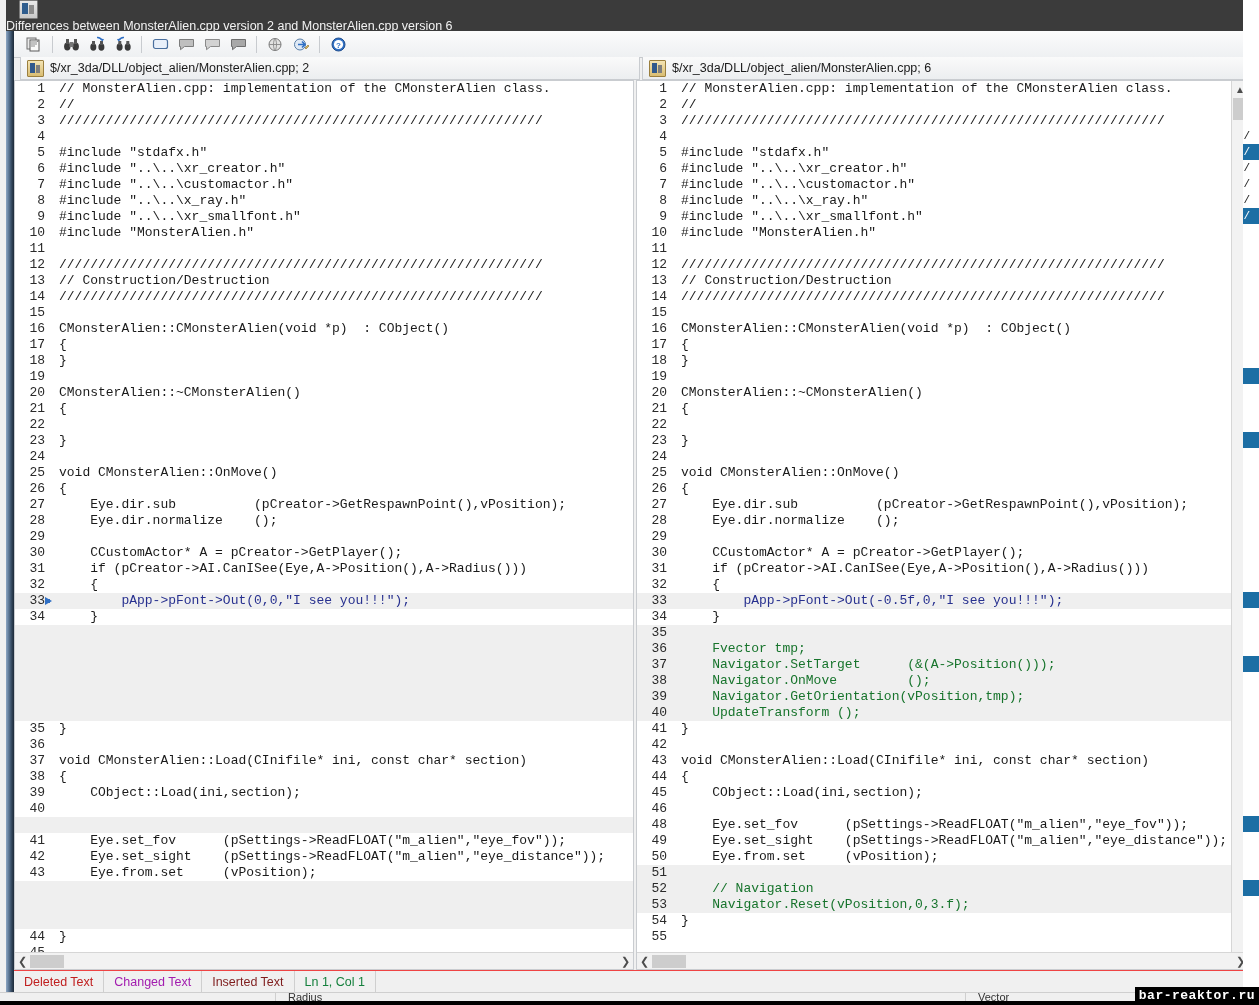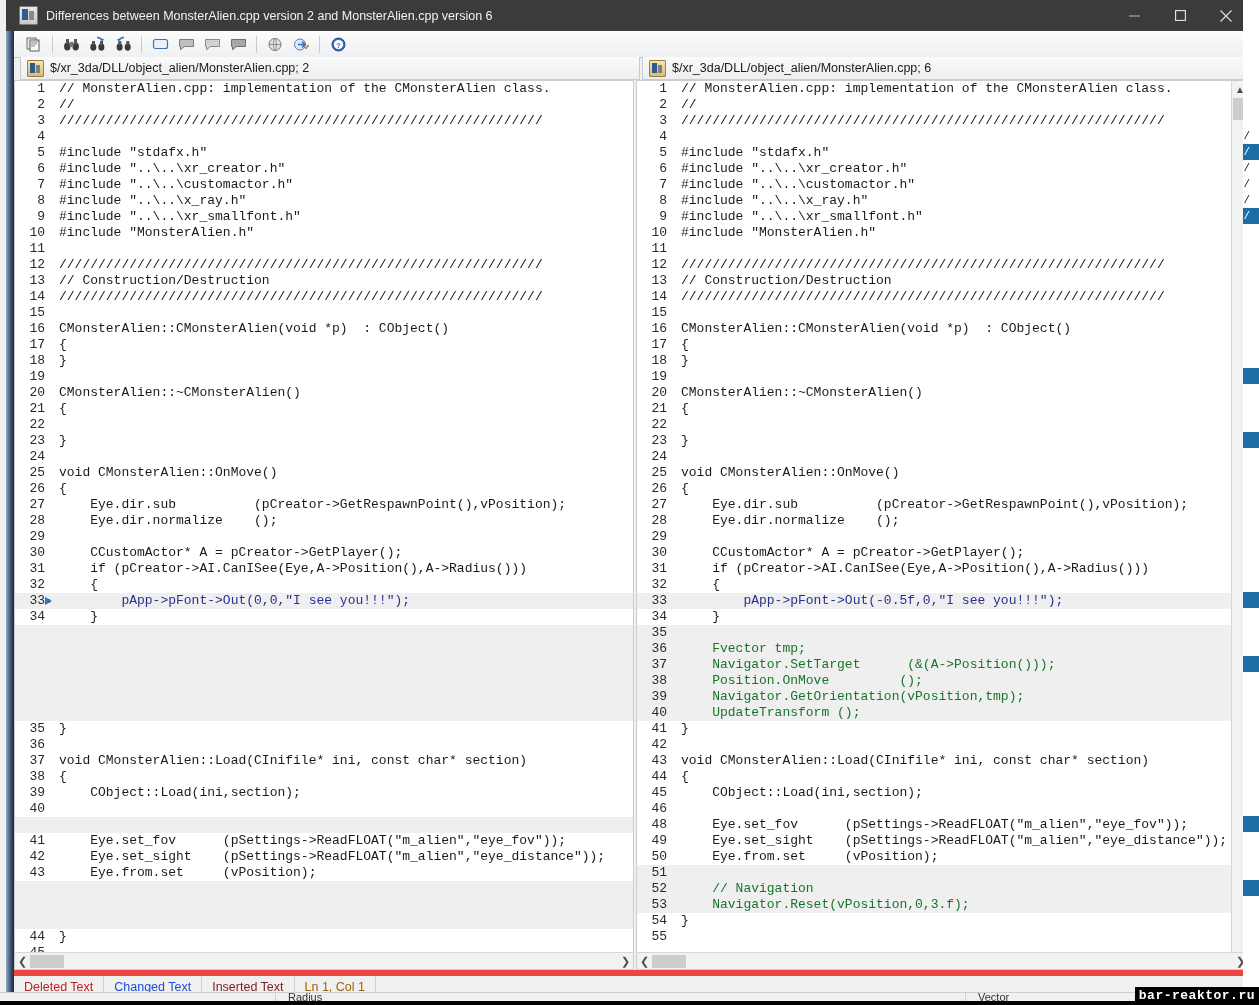--- a/index.html
+++ b/index.html
@@ -34,21 +34,21 @@
   }
   #win-frame-left{
     position:absolute;left:0;top:0;width:8px;height:1005px;
     background:linear-gradient(to right,#8fa8c4 0%,#5c7795 35%,#2f4257 75%,#1d2a38 100%);
   }
 
   
   #titlebar{
     position:absolute;left:0;top:0;width:1243px;height:31px;
     background:#3b3b3b;
-    display:flex;align-items:center;
+    display:flex;flex-direction:column;
   }
   #title-icon{
     width:17px;height:17px;margin-left:13px;margin-right:8px;
     background:linear-gradient(#e8e8e8,#c9c9c9);
     border:1px solid #7b7b7b;border-radius:1px;position:relative;flex:none;
   }
   #title-icon:before{
     content:"";position:absolute;left:2px;top:2px;width:6px;height:11px;
     background:#2f5d8e;
   }
@@ -176,31 +176,31 @@
   }
   #vs-arrow-up{position:absolute;top:0;left:0;}
   #vs-arrow-dn{position:absolute;bottom:0;left:0;}
   #vs-thumb{
     position:absolute;left:1px;top:17px;width:14px;height:22px;background:#cdcdcd;
   }
 
   
   #statusbar{
     position:absolute;left:8px;top:970px;width:1235px;height:22px;
-    background:#f0f0f0;border-top:6px solid #ef4444;
-    display:flex;align-items:flex-start;box-sizing:border-box;
+    background:#f0f0f0;border-top:1px solid #ef4444;
+    display:flex;align-items:center;box-sizing:border-box;
   }
   .sb-cell{
     height:22px;display:flex;align-items:center;padding:0 10px;
     border-right:1px solid #cfcfcf;font-size:12.5px;white-space:nowrap;
   }
   #sb-deleted{color:#c02020;}
-  #sb-changed{color:#1d4ed8;text-decoration:underline;}
+  #sb-changed{color:#a21caf;}
   #sb-inserted{color:#7f1d1d;}
-  #sb-lncol{color:#a16207;}
+  #sb-lncol{color:#15803d;}
   #sb-rest{flex:1;}
 
   
   #bottom-strip{
     position:absolute;left:0;top:992px;width:1259px;height:13px;
     background:#f0f0f0;border-top:1px solid #cfcfcf;
     display:flex;align-items:center;box-sizing:border-box;
     font-size:11px;color:#333;
   }
   #bs-ready{position:absolute;left:288px;top:-2px;}
@@ -530,21 +530,21 @@
           <div class="code-line l-normal"><span class="gut">28</span><span class="mark"></span><span class="txt">    Eye.dir.normalize    ();</span></div>
           <div class="code-line l-normal"><span class="gut">29</span><span class="mark"></span><span class="txt"></span></div>
           <div class="code-line l-normal"><span class="gut">30</span><span class="mark"></span><span class="txt">    CCustomActor* A = pCreator-&gt;GetPlayer();</span></div>
           <div class="code-line l-normal"><span class="gut">31</span><span class="mark"></span><span class="txt">    if (pCreator-&gt;AI.CanISee(Eye,A-&gt;Position(),A-&gt;Radius()))</span></div>
           <div class="code-line l-normal"><span class="gut">32</span><span class="mark"></span><span class="txt">    {</span></div>
           <div class="code-line l-changed"><span class="gut">33</span><span class="mark"></span><span class="txt">        pApp-&gt;pFont-&gt;Out(-0.5f,0,"I see you!!!");</span></div>
           <div class="code-line l-normal"><span class="gut">34</span><span class="mark"></span><span class="txt">    }</span></div>
           <div class="code-line l-inserted"><span class="gut">35</span><span class="mark"></span><span class="txt"></span></div>
           <div class="code-line l-inserted"><span class="gut">36</span><span class="mark"></span><span class="txt">    Fvector tmp;</span></div>
           <div class="code-line l-inserted"><span class="gut">37</span><span class="mark"></span><span class="txt">    Navigator.SetTarget      (&amp;(A-&gt;Position()));</span></div>
-          <div class="code-line l-inserted"><span class="gut">38</span><span class="mark"></span><span class="txt">    Position.OnMove         ();</span></div>
+          <div class="code-line l-inserted"><span class="gut">38</span><span class="mark"></span><span class="txt">    Navigator.OnMove         ();</span></div>
           <div class="code-line l-inserted"><span class="gut">39</span><span class="mark"></span><span class="txt">    Navigator.GetOrientation(vPosition,tmp);</span></div>
           <div class="code-line l-inserted"><span class="gut">40</span><span class="mark"></span><span class="txt">    UpdateTransform ();</span></div>
           <div class="code-line l-normal"><span class="gut">41</span><span class="mark"></span><span class="txt">}</span></div>
           <div class="code-line l-normal"><span class="gut">42</span><span class="mark"></span><span class="txt"></span></div>
           <div class="code-line l-normal"><span class="gut">43</span><span class="mark"></span><span class="txt">void CMonsterAlien::Load(CInifile* ini, const char* section)</span></div>
           <div class="code-line l-normal"><span class="gut">44</span><span class="mark"></span><span class="txt">{</span></div>
           <div class="code-line l-normal"><span class="gut">45</span><span class="mark"></span><span class="txt">    CObject::Load(ini,section);</span></div>
           <div class="code-line l-normal"><span class="gut">46</span><span class="mark"></span><span class="txt"></span></div>
           <div class="code-line l-normal"><span class="gut">48</span><span class="mark"></span><span class="txt">    Eye.set_fov      (pSettings-&gt;ReadFLOAT("m_alien","eye_fov"));</span></div>
           <div class="code-line l-normal"><span class="gut">49</span><span class="mark"></span><span class="txt">    Eye.set_sight    (pSettings-&gt;ReadFLOAT("m_alien","eye_distance"));</span></div>

